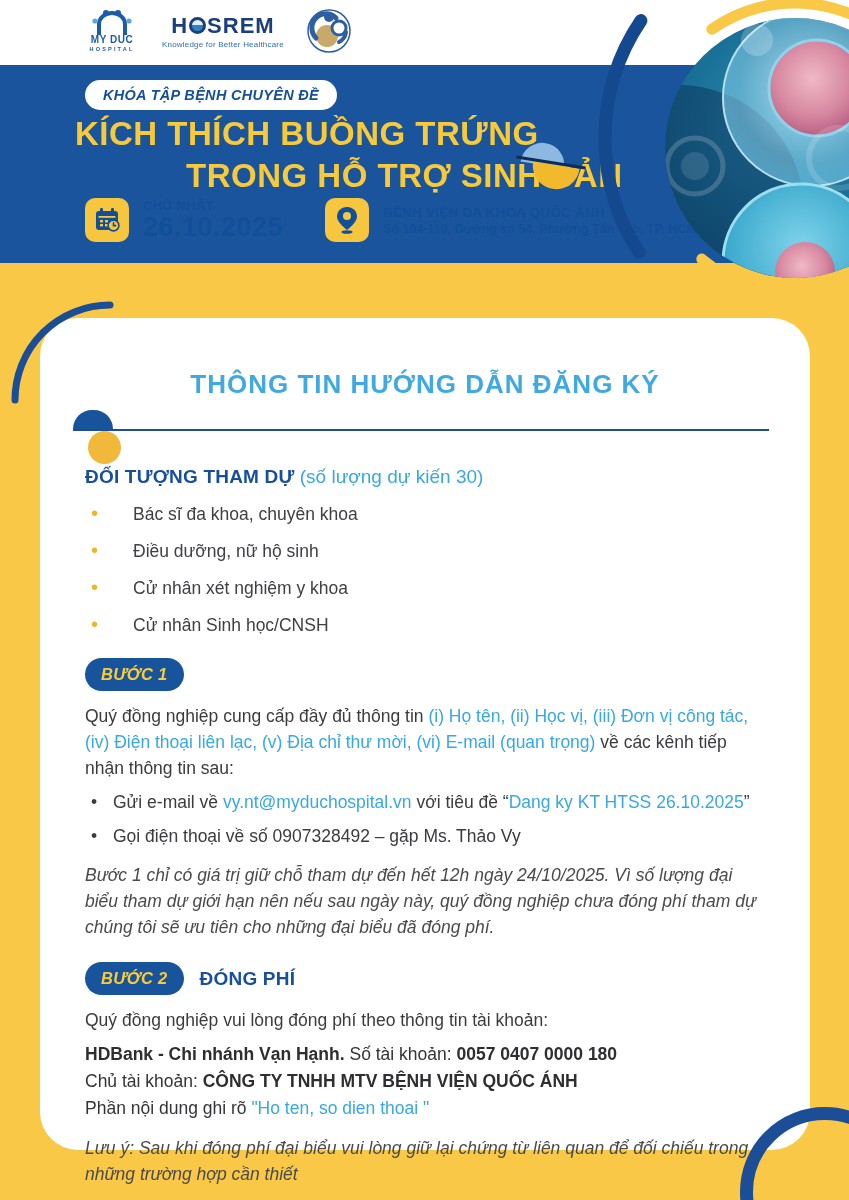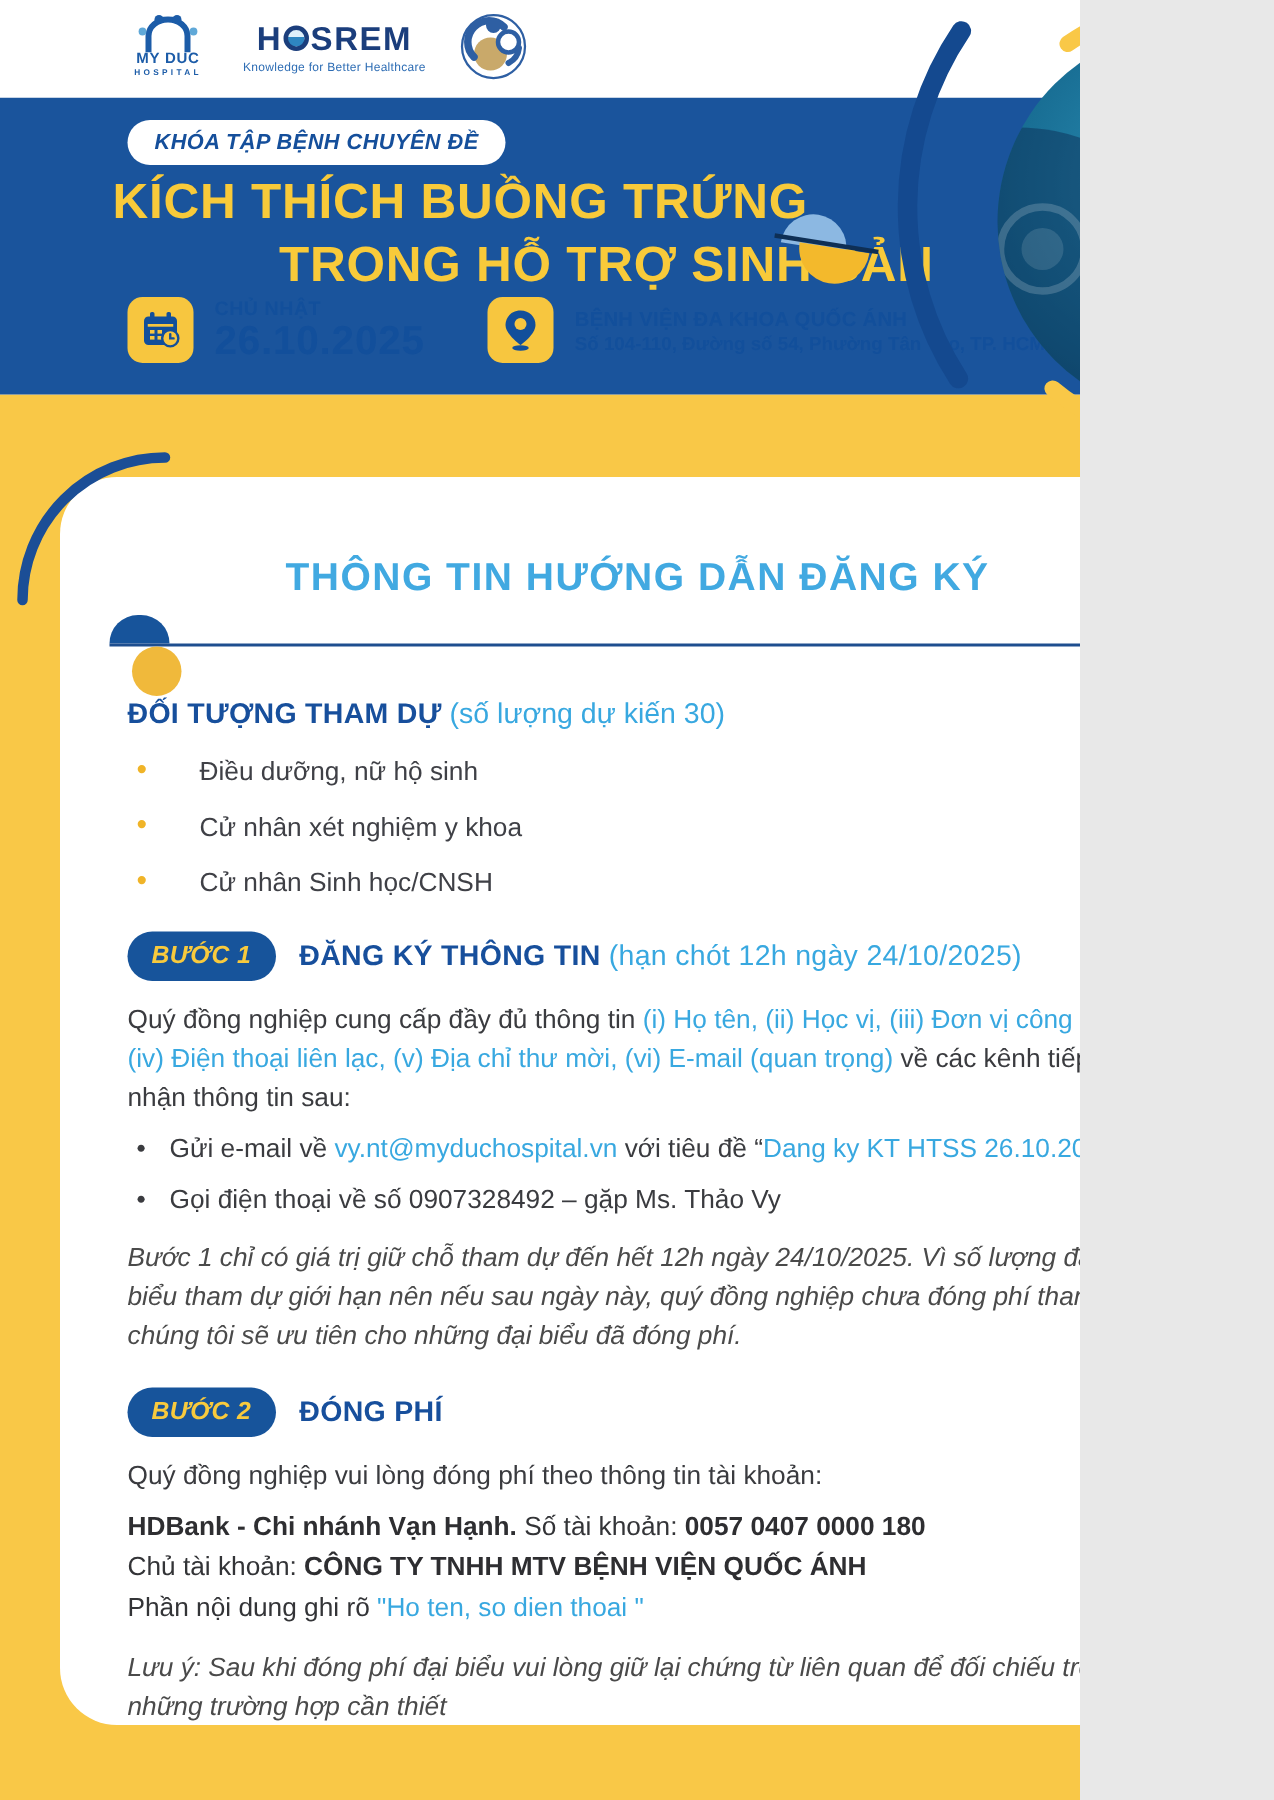--- a/index.html
+++ b/index.html
@@ -1,18 +1,18 @@
 <!DOCTYPE html>
 <html><head>
 <meta charset="utf-8">
 <style>
   * { margin:0; padding:0; box-sizing:border-box; }
   html,body { width:849px; }
   body { font-family:"Liberation Sans", sans-serif; background:#e8e8e8; }
-  .page { position:relative; width:720px; height:1200px; background:#ffffff; overflow:hidden; }
+  .page { position:relative; width:849px; height:1200px; background:#ffffff; overflow:hidden; }
 
   
   .topbar { position:absolute; top:0; left:0; width:100%; height:65px; background:#ffffff; z-index:3; }
   .logo-row { position:absolute; left:84px; top:8px; display:flex; align-items:center; gap:22px; }
   .logo-myduc { display:flex; flex-direction:column; align-items:center; width:56px; }
   .logo-myduc .l1 { font-size:10px; font-weight:bold; color:#1c5ca8; letter-spacing:.5px; line-height:10px; }
   .logo-myduc .l2 { font-size:5.5px; font-weight:bold; color:#1c5ca8; letter-spacing:2.2px; line-height:8px; }
   .logo-hosrem { display:flex; flex-direction:column; align-items:center; }
   .hosrem-name { display:flex; align-items:center; font-weight:bold; font-size:22px; color:#1b3e7c; letter-spacing:1px; line-height:24px; }
   .globe { display:inline-block; width:17px; height:17px; border-radius:50%; border:3px solid #1b3e7c;
@@ -170,28 +170,28 @@
       <div class="divider">
         <div class="half-disc"></div>
         <div class="line"></div>
         <div class="gold-dot"></div>
       </div>
 
       <div class="aud-head">
         <span class="t">ĐỐI TƯỢNG THAM DỰ</span><span class="n"> (số lượng dự kiến 30)</span>
       </div>
       <ul class="aud-list">
+        <li>Bác sĩ đa khoa, chuyên khoa</li>
         <li>Điều dưỡng, nữ hộ sinh</li>
         <li>Cử nhân xét nghiệm y khoa</li>
         <li>Cử nhân Sinh học/CNSH</li>
       </ul>
 
       <div class="step-row">
         <span class="step-badge">BƯỚC 1</span>
-        <span class="step-title"><span>ĐĂNG KÝ THÔNG TIN</span><span class="light"> (hạn chót 12h ngày 24/10/2025)</span></span>
       </div>
 
       <p class="para"><span>Quý đồng nghiệp cung cấp đầy đủ thông tin </span><span class="hl">(i) Họ tên, (ii) Học vị, (iii) Đơn vị công tác, (iv) Điện thoại liên lạc, (v) Địa chỉ thư mời, (vi) E-mail (quan trọng)</span><span> về các kênh tiếp nhận thông tin sau:</span></p>
 
       <ul class="plain-list">
         <li><span>Gửi e-mail về </span><span class="hl">vy.nt@myduchospital.vn</span><span> với tiêu đề “</span><span class="hl">Dang ky KT HTSS 26.10.2025</span><span>”</span></li>
         <li>Gọi điện thoại về số 0907328492 – gặp Ms. Thảo Vy</li>
       </ul>
 
       <p class="note">Bước 1 chỉ có giá trị giữ chỗ tham dự đến hết 12h ngày 24/10/2025. Vì số lượng đại biểu tham dự giới hạn nên nếu sau ngày này, quý đồng nghiệp chưa đóng phí tham dự chúng tôi sẽ ưu tiên cho những đại biểu đã đóng phí.</p>

